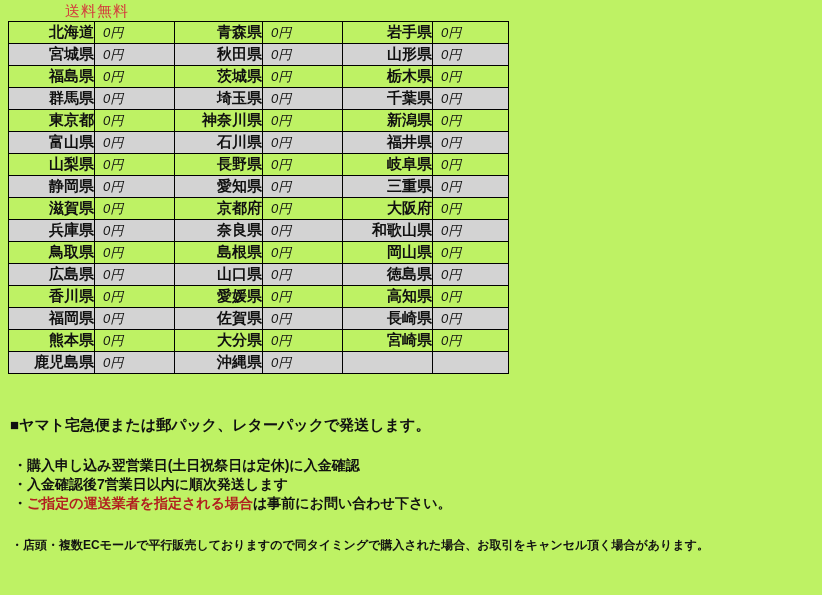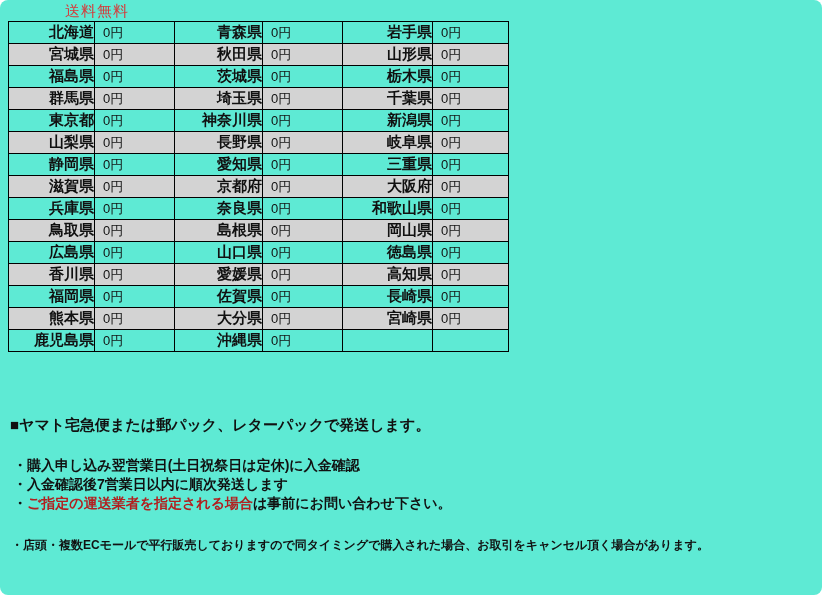--- a/index.html
+++ b/index.html
@@ -5,23 +5,22 @@
   html, body {
     margin: 0;
     padding: 0;
     background: #ffffff;
     font-family: "Liberation Sans", "DejaVu Sans", sans-serif;
   }
   #page {
     position: relative;
     width: 822px;
     height: 595px;
-    background: #5eead4;
+    background: #bef264;
     overflow: hidden;
-    border-radius: 8px;
   }
   .free-shipping {
     position: absolute;
     left: 65px;
     top: 2px;
     font-size: 15px;
     color: #d43c3c;
     letter-spacing: 1px;
     white-space: nowrap;
   }
@@ -46,20 +45,21 @@
     font-weight: bold;
     font-size: 15px;
     color: #111;
   }
   table.fees td.fee {
     text-align: left;
     padding-left: 8px;
     font-size: 13px;
     font-weight: normal;
     color: #111;
+    font-style: italic;
   }
   col.c-pref1 { width: 86px; }
   col.c-fee1  { width: 80px; }
   col.c-pref2 { width: 88px; }
   col.c-fee2  { width: 80px; }
   col.c-pref3 { width: 90px; }
   col.c-fee3  { width: 76px; }
   .notes-heading {
     position: absolute;
     left: 10px;
@@ -141,20 +141,28 @@
         </tr>
         <tr>
           <td class="pref">東京都</td>
           <td class="fee">0円</td>
           <td class="pref">神奈川県</td>
           <td class="fee">0円</td>
           <td class="pref">新潟県</td>
           <td class="fee">0円</td>
         </tr>
         <tr>
+          <td class="pref">富山県</td>
+          <td class="fee">0円</td>
+          <td class="pref">石川県</td>
+          <td class="fee">0円</td>
+          <td class="pref">福井県</td>
+          <td class="fee">0円</td>
+        </tr>
+        <tr>
           <td class="pref">山梨県</td>
           <td class="fee">0円</td>
           <td class="pref">長野県</td>
           <td class="fee">0円</td>
           <td class="pref">岐阜県</td>
           <td class="fee">0円</td>
         </tr>
         <tr>
           <td class="pref">静岡県</td>
           <td class="fee">0円</td>

